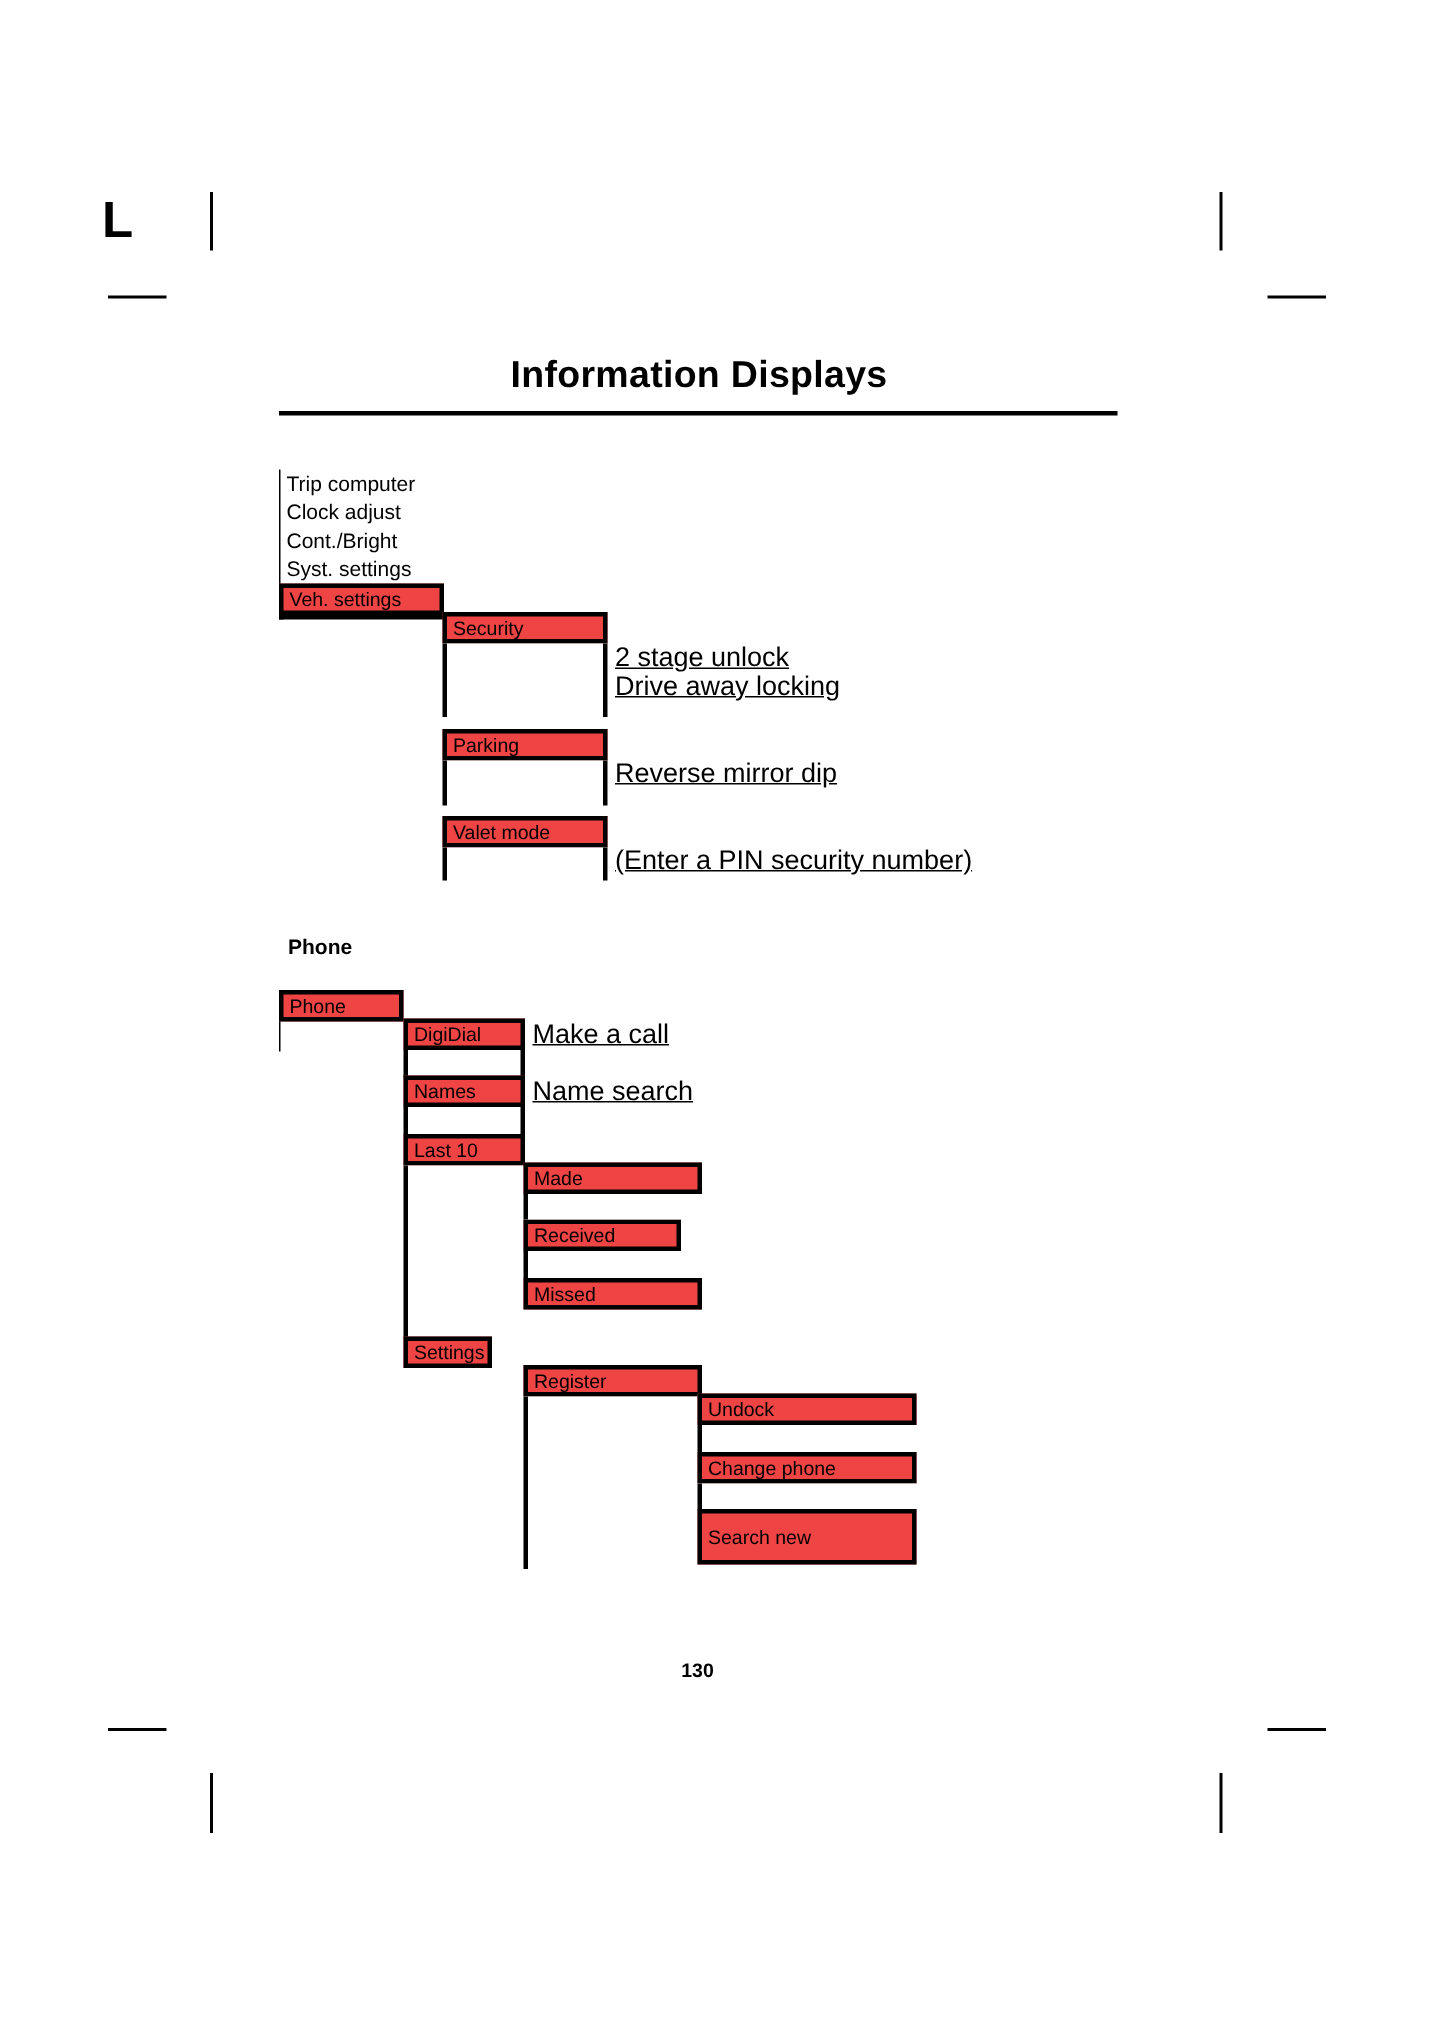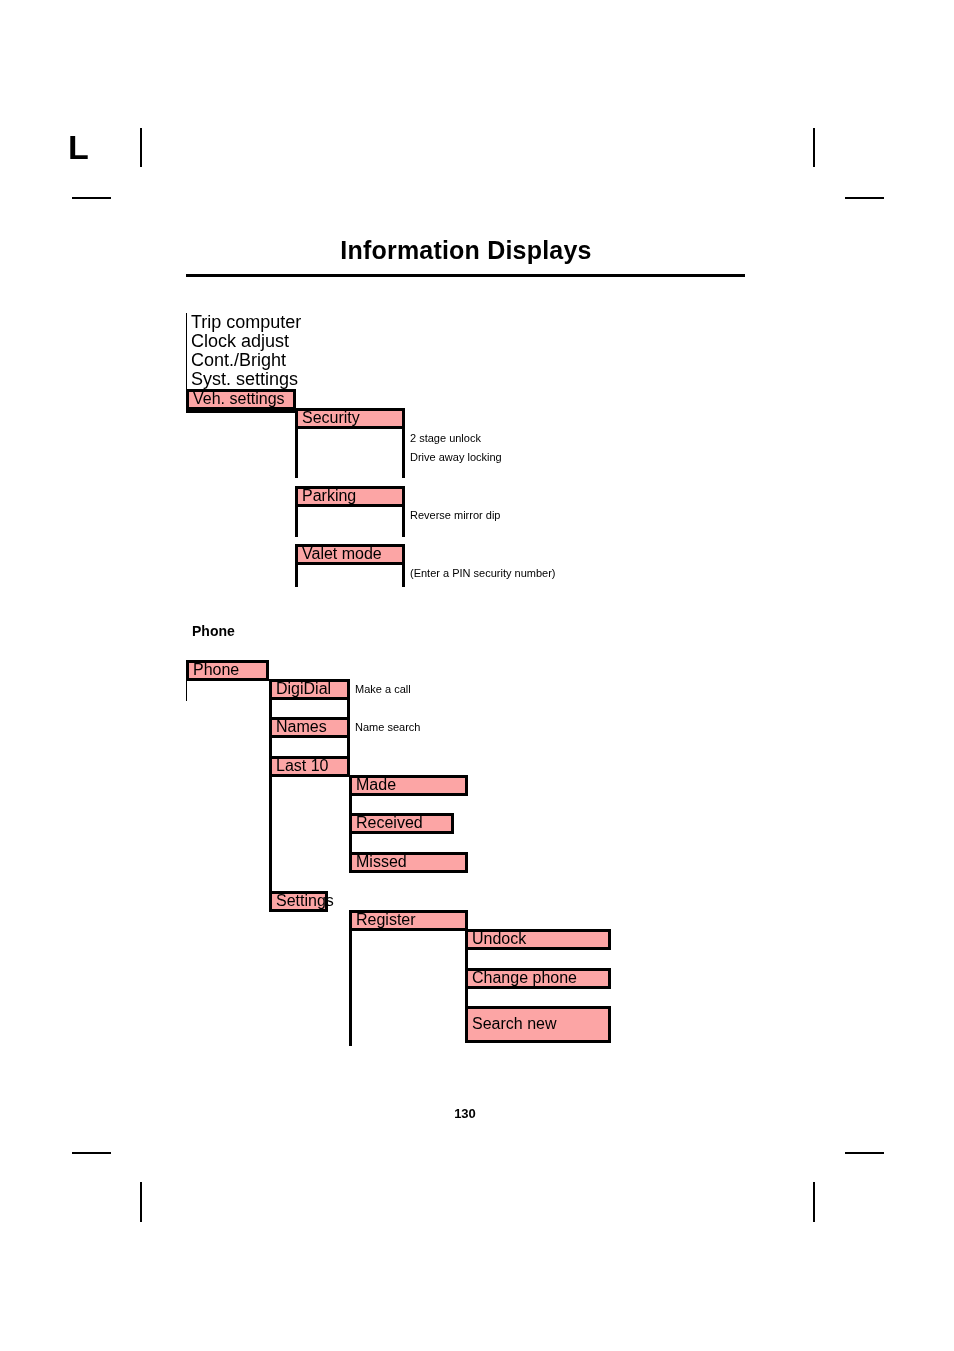--- a/index.html
+++ b/index.html
@@ -60,32 +60,32 @@
     position: absolute;
     left: 186px;
     top: 313px;
     width: 1px;
     height: 78px;
     background: #000000;
   }
   .list-item {
     position: absolute;
     left: 191px;
-    font-size: 18px;
+    font-size: 14px;
     line-height: 19px;
     white-space: nowrap;
   }
 
   
   .mbox {
     position: absolute;
     box-sizing: border-box;
-    background: #fca5a5;
+    background: #ef4444;
     border: 3px solid #000000;
-    font-size: 16px;
+    font-size: 13px;
     line-height: 1;
     display: flex;
     align-items: center;
     white-space: nowrap;
   }
   .mbox span {
     padding-left: 4px;
     position: relative;
     top: -0.5px;
   }
@@ -99,23 +99,24 @@
   }
   .stem.no-right { border-right: none; }
   .stem.thin {
     border-left-width: 1px;
     border-right: none;
   }
 
   
   .note {
     position: absolute;
-    font-size: 11px;
+    font-size: 18px;
     line-height: 19px;
     white-space: nowrap;
+    text-decoration: underline;
   }
 
   
   .section-heading {
     position: absolute;
     font-size: 14px;
     font-weight: bold;
     line-height: 1;
     white-space: nowrap;
   }

